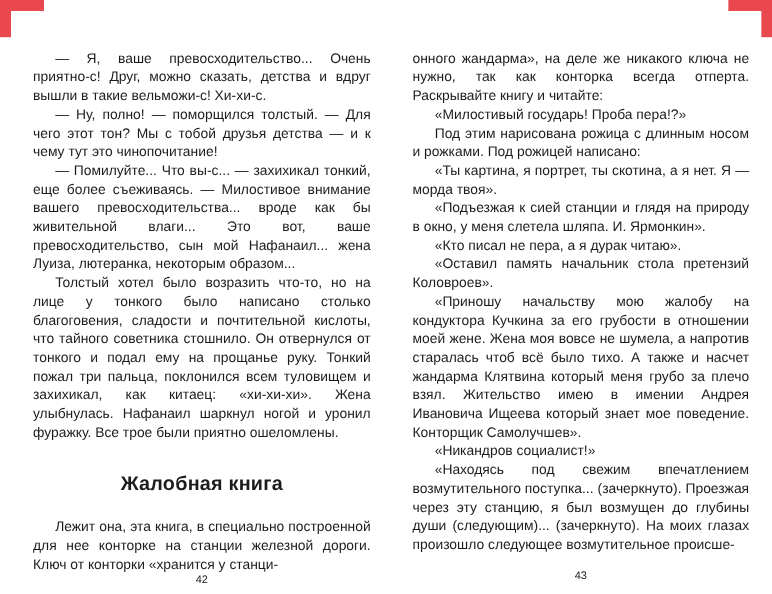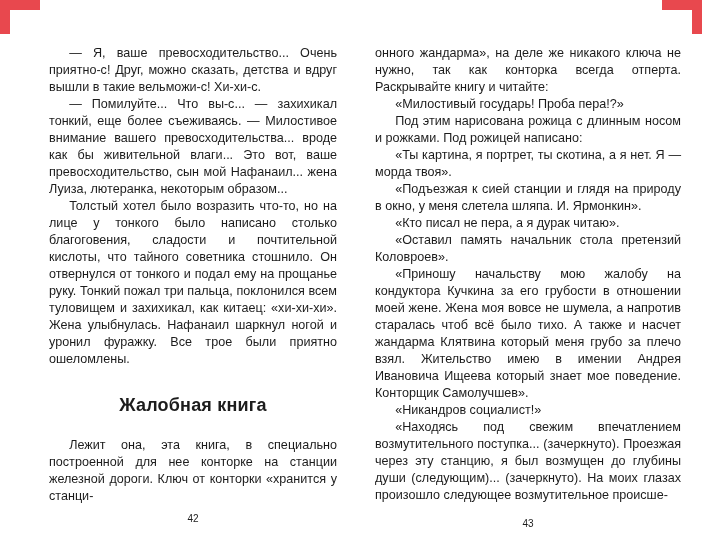--- a/index.html
+++ b/index.html
@@ -29,21 +29,21 @@
     height: 540px;
     box-sizing: border-box;
   }
   .page {
     width: 351px;
     box-sizing: border-box;
     display: flex;
     flex-direction: column;
     padding-top: 45px;
   }
-  .page.left  { padding-left: 49px; padding-right: 14px; }
+  .page.left  { padding-left: 30px; padding-right: 14px; }
   .page.right { padding-left: 24px; padding-right: 21px; gap: 14px; }
   .page-content {
     flex: 1 1 auto;
     font-size: 12.6px;
     line-height: 17px;
     text-align: justify;
   }
   .para {
     margin: 0;
     text-indent: 1.6em;
@@ -67,20 +67,21 @@
 </head>
 <body>
 
 <div class="corner-mark left"></div>
 <div class="corner-mark right"></div>
 
 <div class="spread">
   <div class="page left">
     <div class="page-content">
         <p class="para">— Я, ваше превосходительство... Очень приятно-с! Друг, можно сказать, детства и вдруг вышли в такие вельможи-с! Хи-хи-с.</p>
+        <p class="para">— Ну, полно! — поморщился толстый. — Для чего этот тон? Мы с тобой друзья детства — и к чему тут это чинопочитание!</p>
         <p class="para">— Помилуйте... Что вы-с... — захихикал тонкий, еще более съеживаясь. — Милостивое внимание вашего превосходительства... вроде как бы живительной влаги... Это вот, ваше превосходительство, сын мой Нафанаил... жена Луиза, лютеранка, некоторым образом...</p>
         <p class="para">Толстый хотел было возразить что-то, но на лице у тонкого было написано столько благоговения, сладости и почтительной кислоты, что тайного советника стошнило. Он отвернулся от тонкого и подал ему на прощанье руку. Тонкий пожал три пальца, поклонился всем туловищем и захихикал, как китаец: «хи-хи-хи». Жена улыбнулась. Нафанаил шаркнул ногой и уронил фуражку. Все трое были приятно ошеломлены.</p>
         <h2 class="chapter-title">Жалобная книга</h2>
         <p class="para">Лежит она, эта книга, в специально построенной для нее конторке на станции железной дороги. Ключ от конторки «хранится у станци-</p>
       </div>
     <div class="page-number">42</div>
   </div>
   <div class="page right">
     <div class="page-content">
         <p class="para no-indent">онного жандарма», на деле же никакого ключа не нужно, так как конторка всегда отперта. Раскрывайте книгу и читайте:</p>

